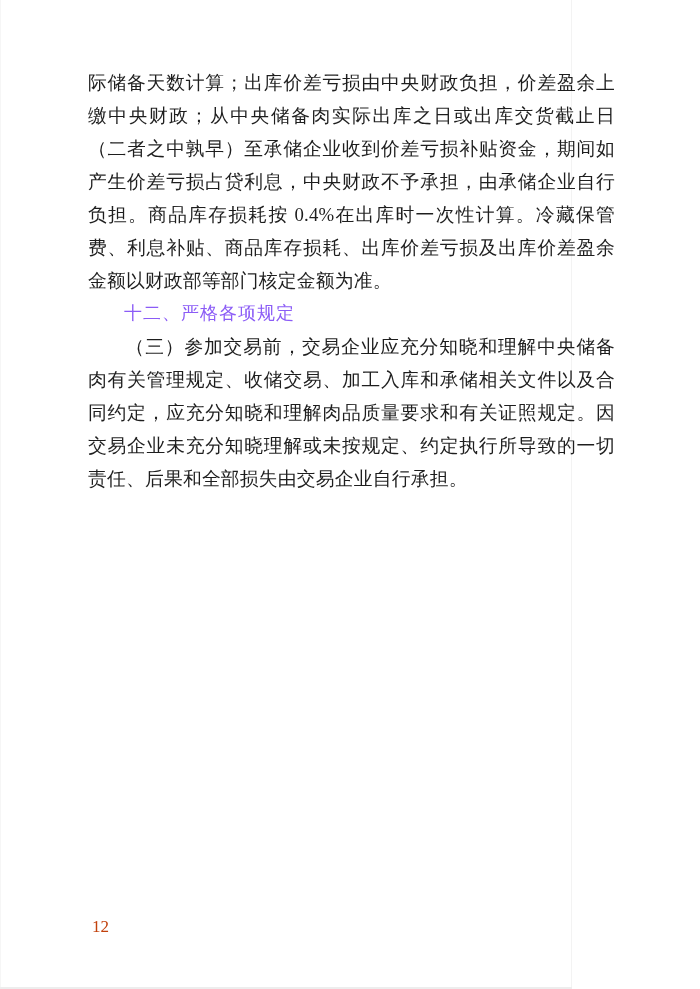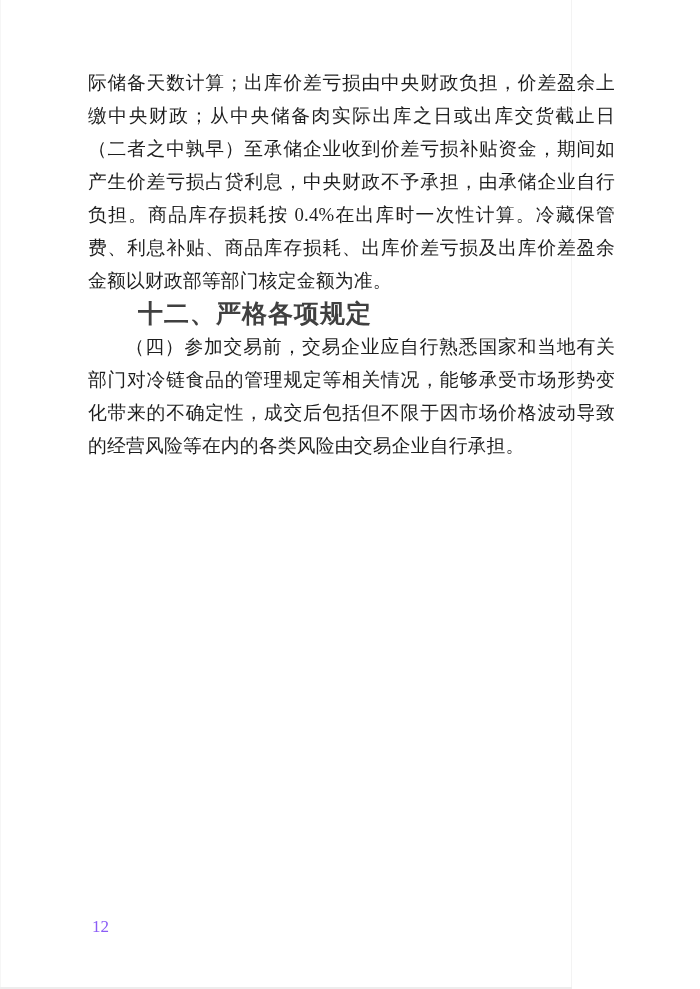--- a/index.html
+++ b/index.html
@@ -37,50 +37,50 @@
     padding: 0;
   }
   p.para-indent {
     text-indent: 2em;
   }
   p.para-continuation {
     text-indent: 0;
   }
   p.section-heading {
     font-family: "Liberation Sans", "DejaVu Sans", sans-serif;
-    font-weight: bold;
-    color: #404040;
+    font-weight: normal;
+    color: #8b5cf6;
     text-indent: 2em;
-    font-size: 25px;
+    font-size: 18px;
     line-height: 33px;
     text-align: left;
     letter-spacing: 1px;
   }
   .page-number {
     position: absolute;
     left: 92px;
     top: 916px;
     font-size: 17px;
     line-height: 22px;
-    color: #8b5cf6;
+    color: #c2410c;
     font-family: "Liberation Serif", "DejaVu Serif", serif;
   }
 </style>
 </head>
 <body>
 
 <div class="page">
 
   <main class="content">
     <p class="para-continuation">际储备天数计算；出库价差亏损由中央财政负担，价差盈余上缴中央财政；从中央储备肉实际出库之日或出库交货截止日（二者之中孰早）至承储企业收到价差亏损补贴资金，期间如产生价差亏损占贷利息，中央财政不予承担，由承储企业自行负担。商品库存损耗按 0.4%在出库时一次性计算。冷藏保管费、利息补贴、商品库存损耗、出库价差亏损及出库价差盈余金额以财政部等部门核定金额为准。</p>
 
     <p class="section-heading">十二、严格各项规定</p>
 
 
 
+    <p class="para-indent">（三）参加交易前，交易企业应充分知晓和理解中央储备肉有关管理规定、收储交易、加工入库和承储相关文件以及合同约定，应充分知晓和理解肉品质量要求和有关证照规定。因交易企业未充分知晓理解或未按规定、约定执行所导致的一切责任、后果和全部损失由交易企业自行承担。</p>
 
-    <p class="para-indent">（四）参加交易前，交易企业应自行熟悉国家和当地有关部门对冷链食品的管理规定等相关情况，能够承受市场形势变化带来的不确定性，成交后包括但不限于因市场价格波动导致的经营风险等在内的各类风险由交易企业自行承担。</p>
 
   </main>
 
   <div class="page-number">12</div>
 
 </div>
 
 </body></html>

